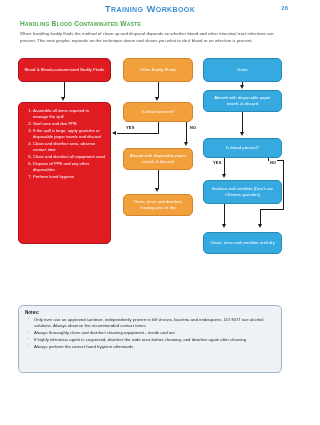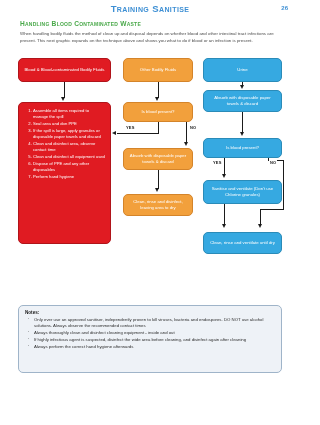--- a/index.html
+++ b/index.html
@@ -101,21 +101,21 @@
     font-size:4.3px;line-height:1.5;color:#2b2b2b;position:relative;margin-bottom:.5px;
   }
   .notes li:before{content:"\00B7";position:absolute;left:-6px;top:-.5px;font-weight:bold;}
 </style>
 </head>
 <body>
 
 <div class="page">
 
   <div class="hdr">
-    <div class="hdr-title">Training Sanitise</div>
+    <div class="hdr-title">Training Workbook</div>
     <div class="hdr-page">26</div>
   </div>
 
   <div class="sect-title">Handling Blood Contaminated Waste</div>
   <div class="intro">When handling bodily fluids the method of clean up and disposal depends on whether blood and other intestinal tract infections are present. This next graphic expands on the technique above and shows you what to do if blood or an infection is present.</div>
 
   <div class="flow">
 
     <div class="node red" id="n-blood">Blood &amp; Blood-contaminated Bodily Fluids</div>
     <div class="node orange" id="n-other">Other Bodily Fluids</div>

